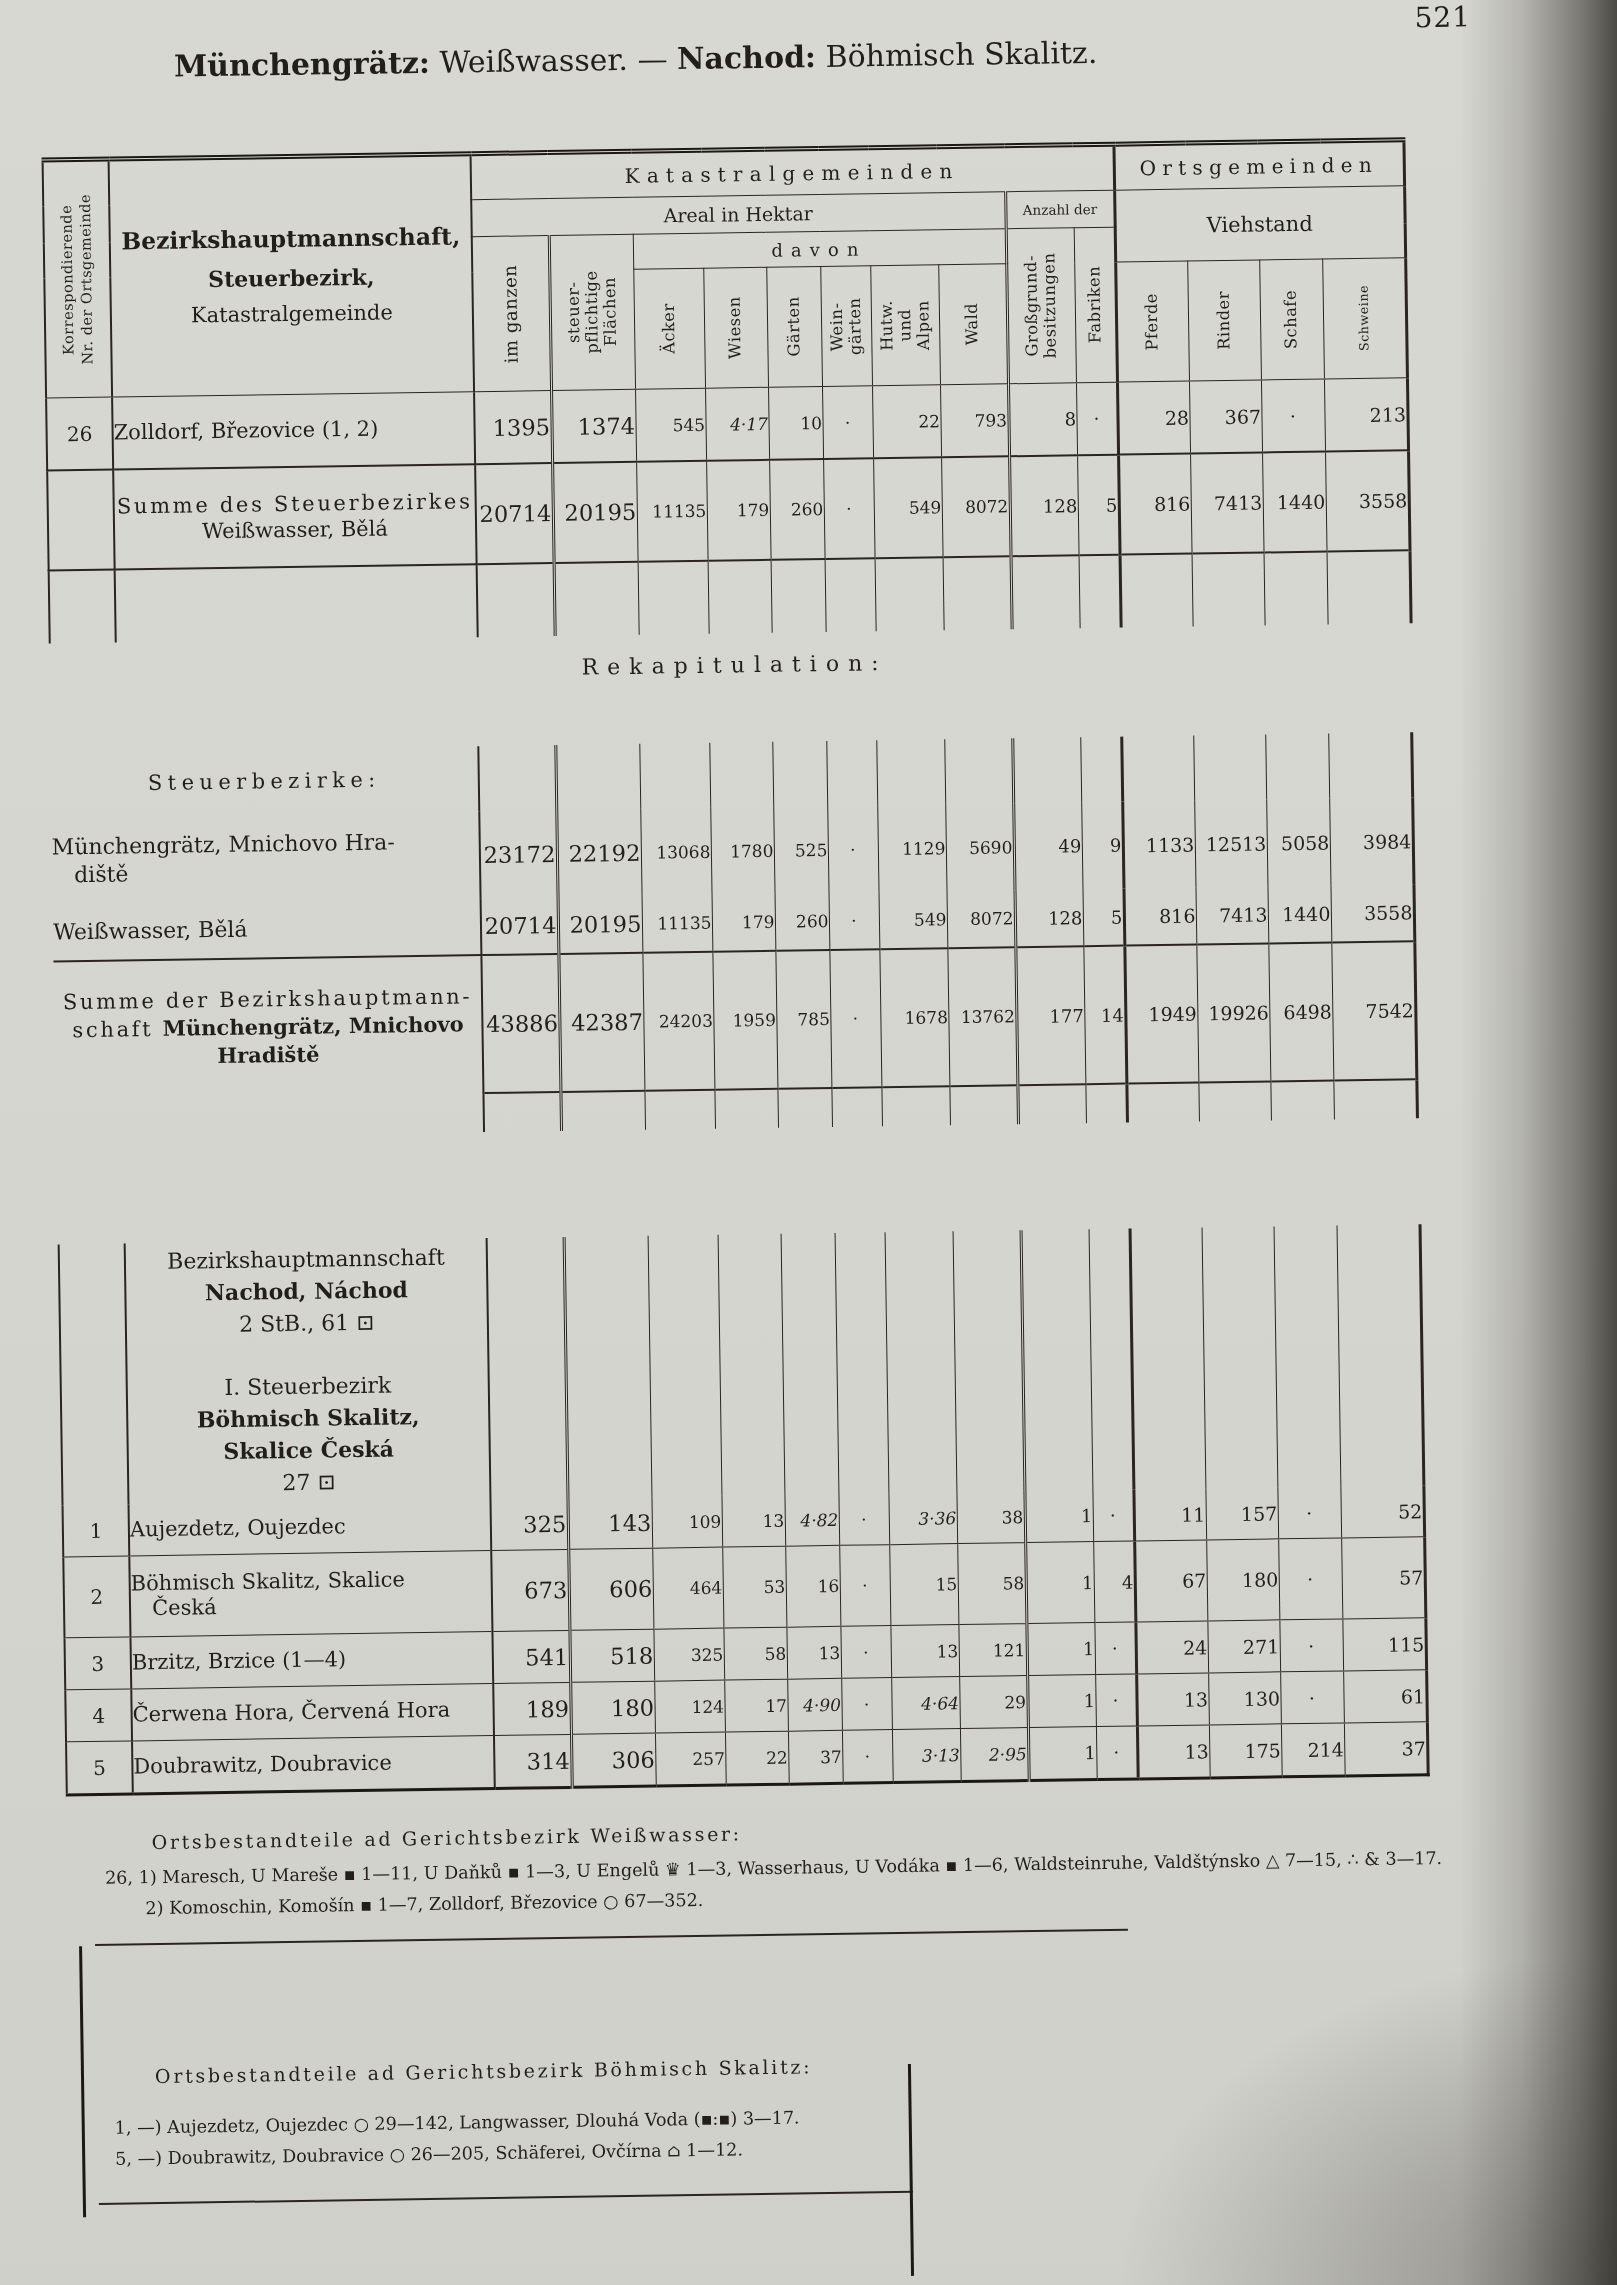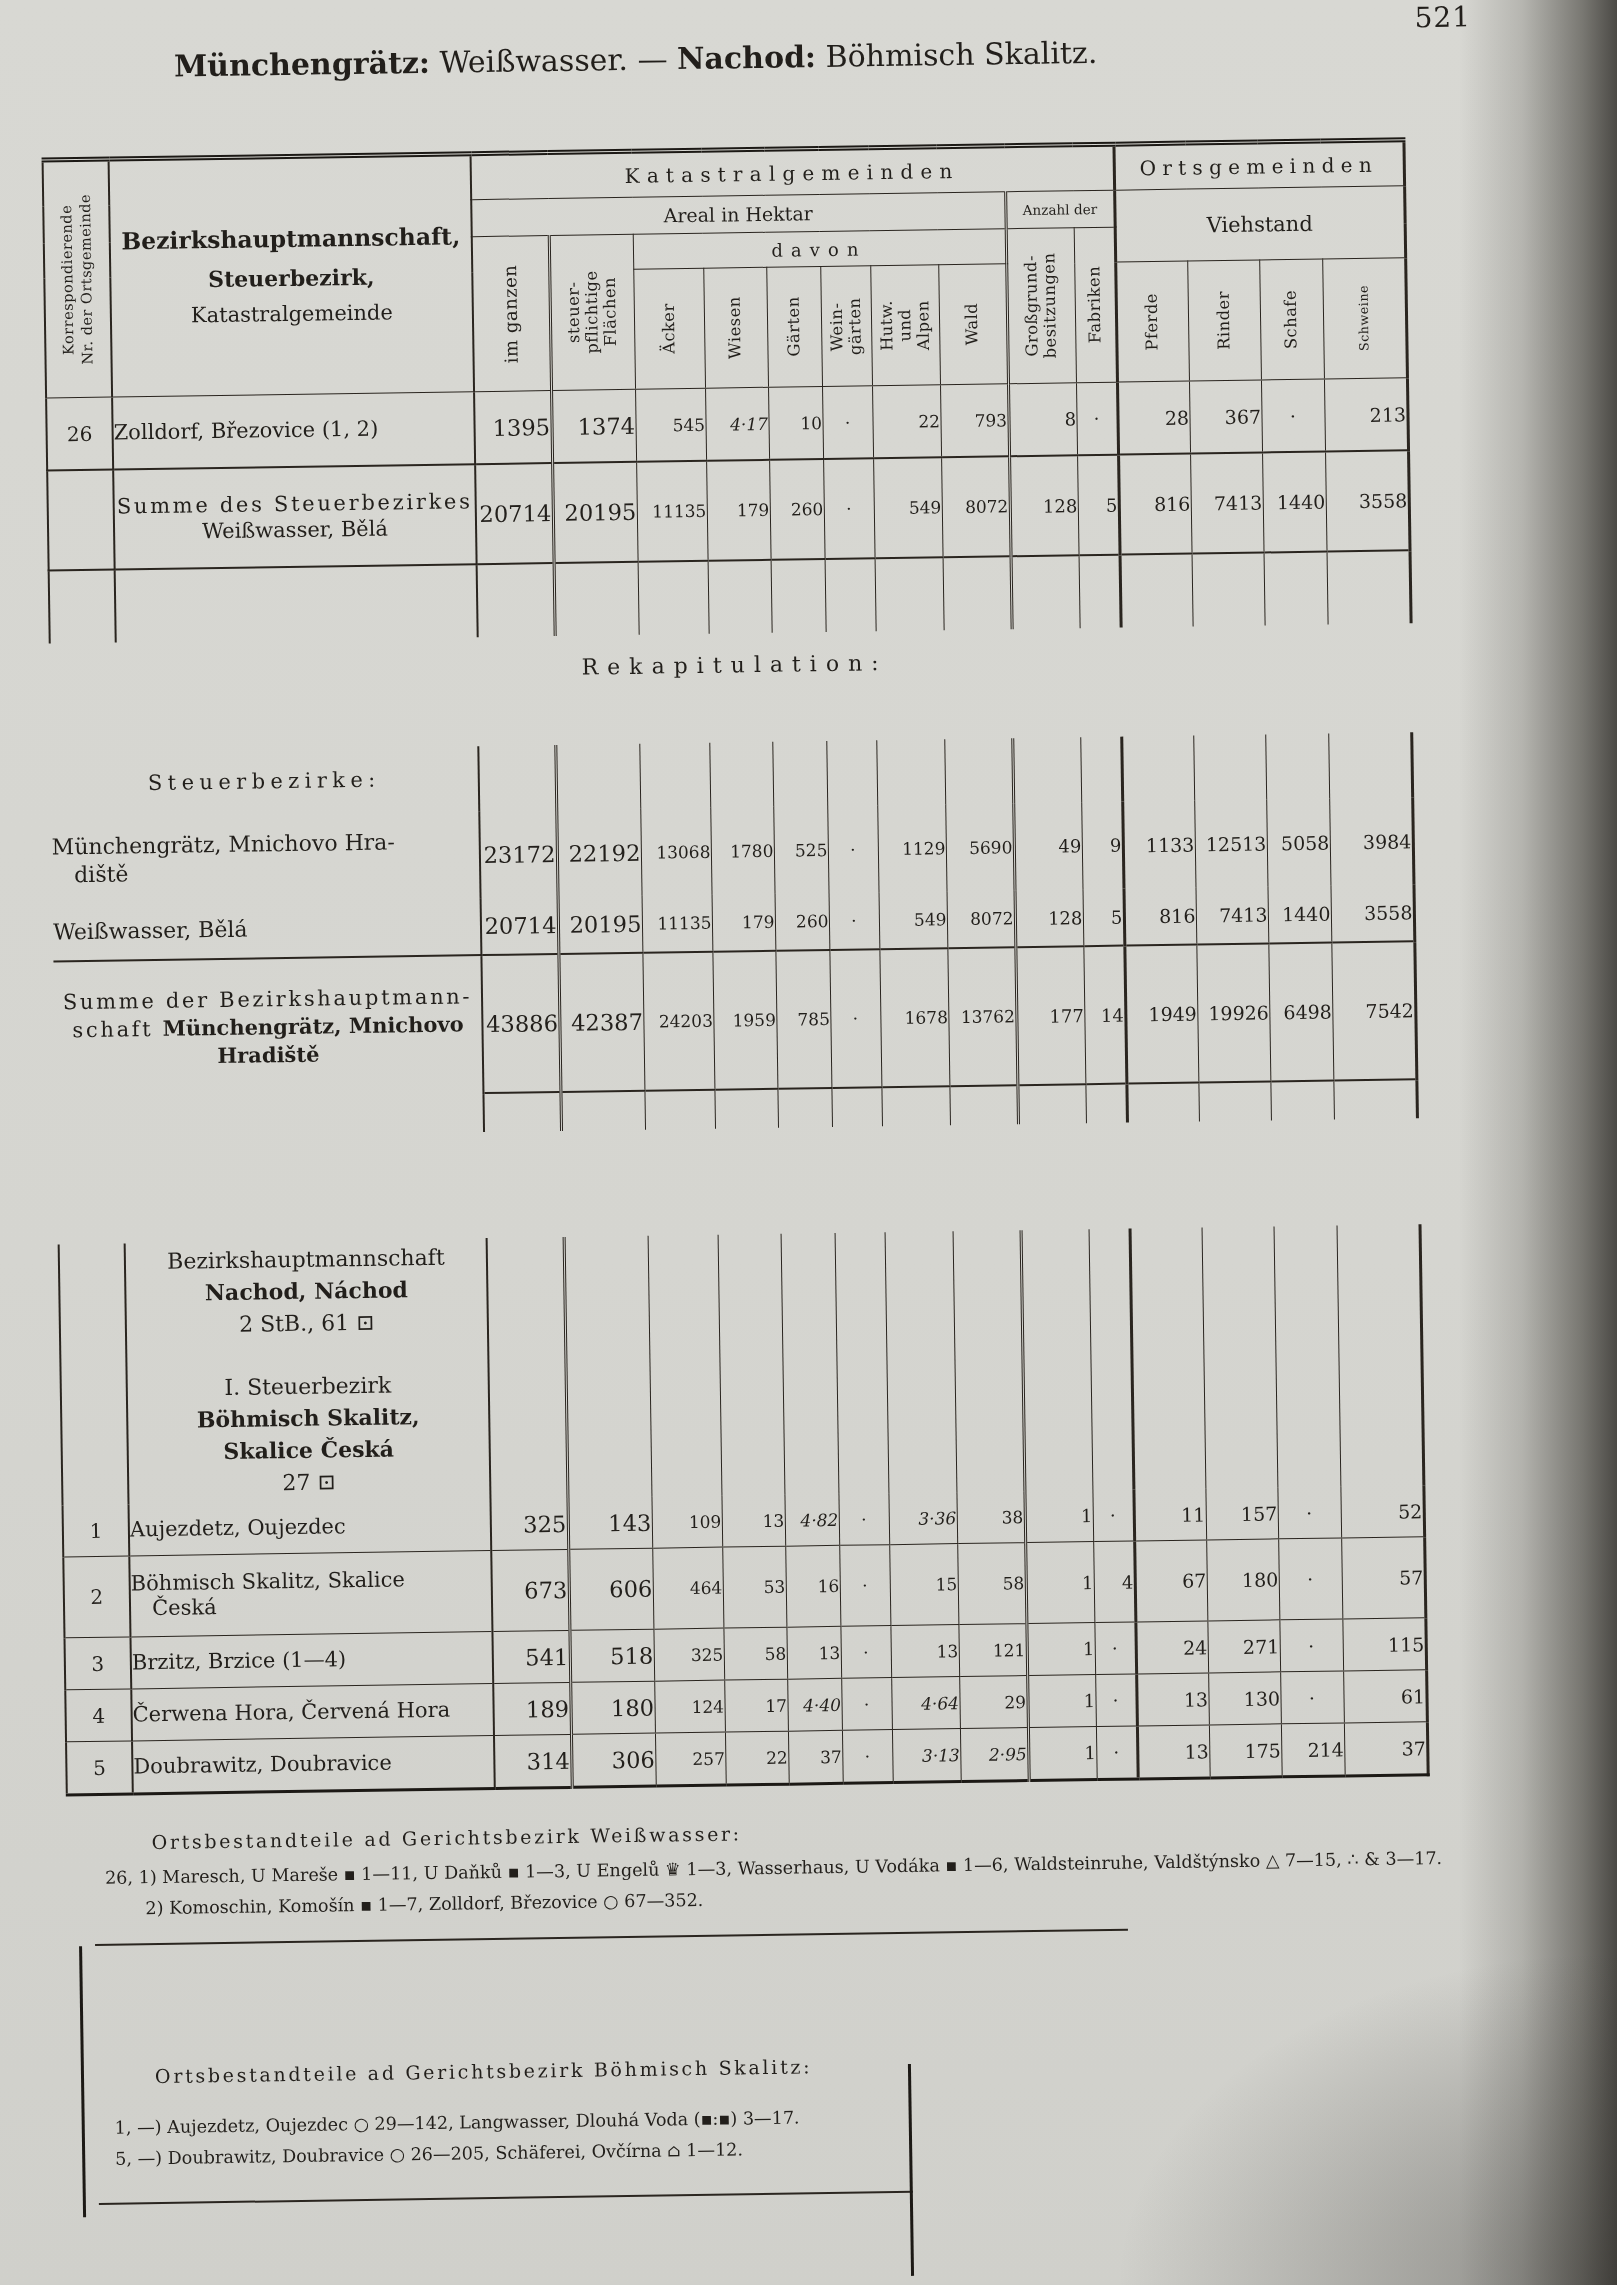--- a/index.html
+++ b/index.html
@@ -490,21 +490,21 @@
         <td class="v c12 dot">·</td>
         <td class="v c13">115</td>
       </tr>
       <tr class="t3r">
         <td class="c-nr">4</td>
         <td class="c-name name">Čerwena Hora, Červená Hora</td>
         <td class="v c0">189</td>
         <td class="v c1">180</td>
         <td class="v c2">124</td>
         <td class="v c3">17</td>
-        <td class="v c4 dec">4·40</td>
+        <td class="v c4 dec">4·90</td>
         <td class="v c5 dot">·</td>
         <td class="v c6 dec">4·64</td>
         <td class="v c7">29</td>
         <td class="v c8">1</td>
         <td class="v c9 dot">·</td>
         <td class="v c10">13</td>
         <td class="v c11">130</td>
         <td class="v c12 dot">·</td>
         <td class="v c13">61</td>
       </tr>

